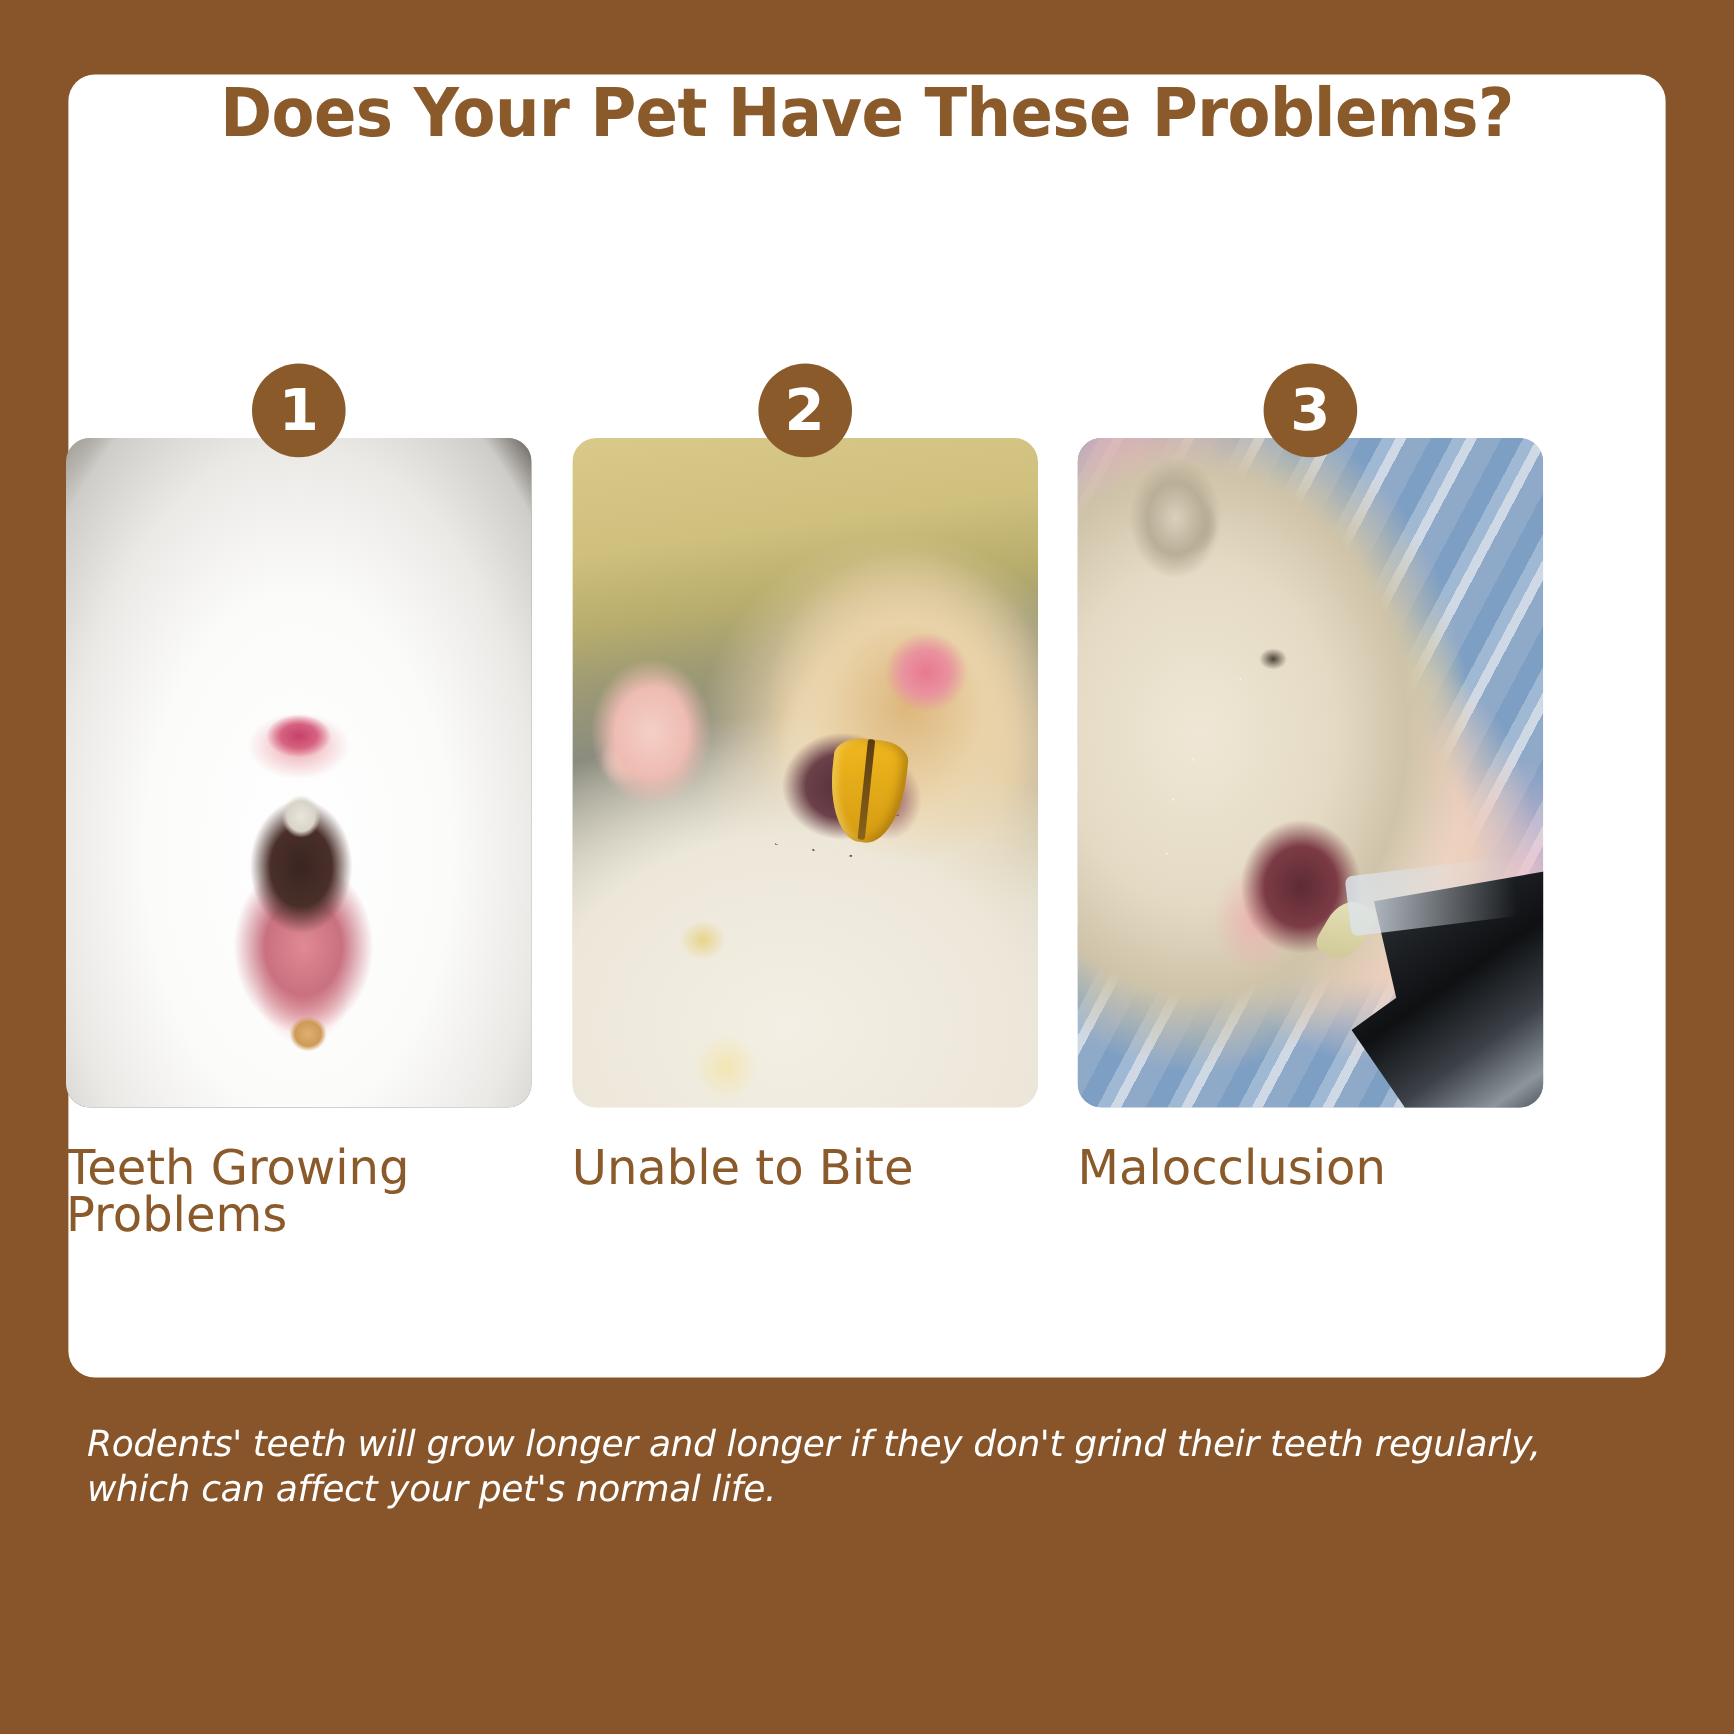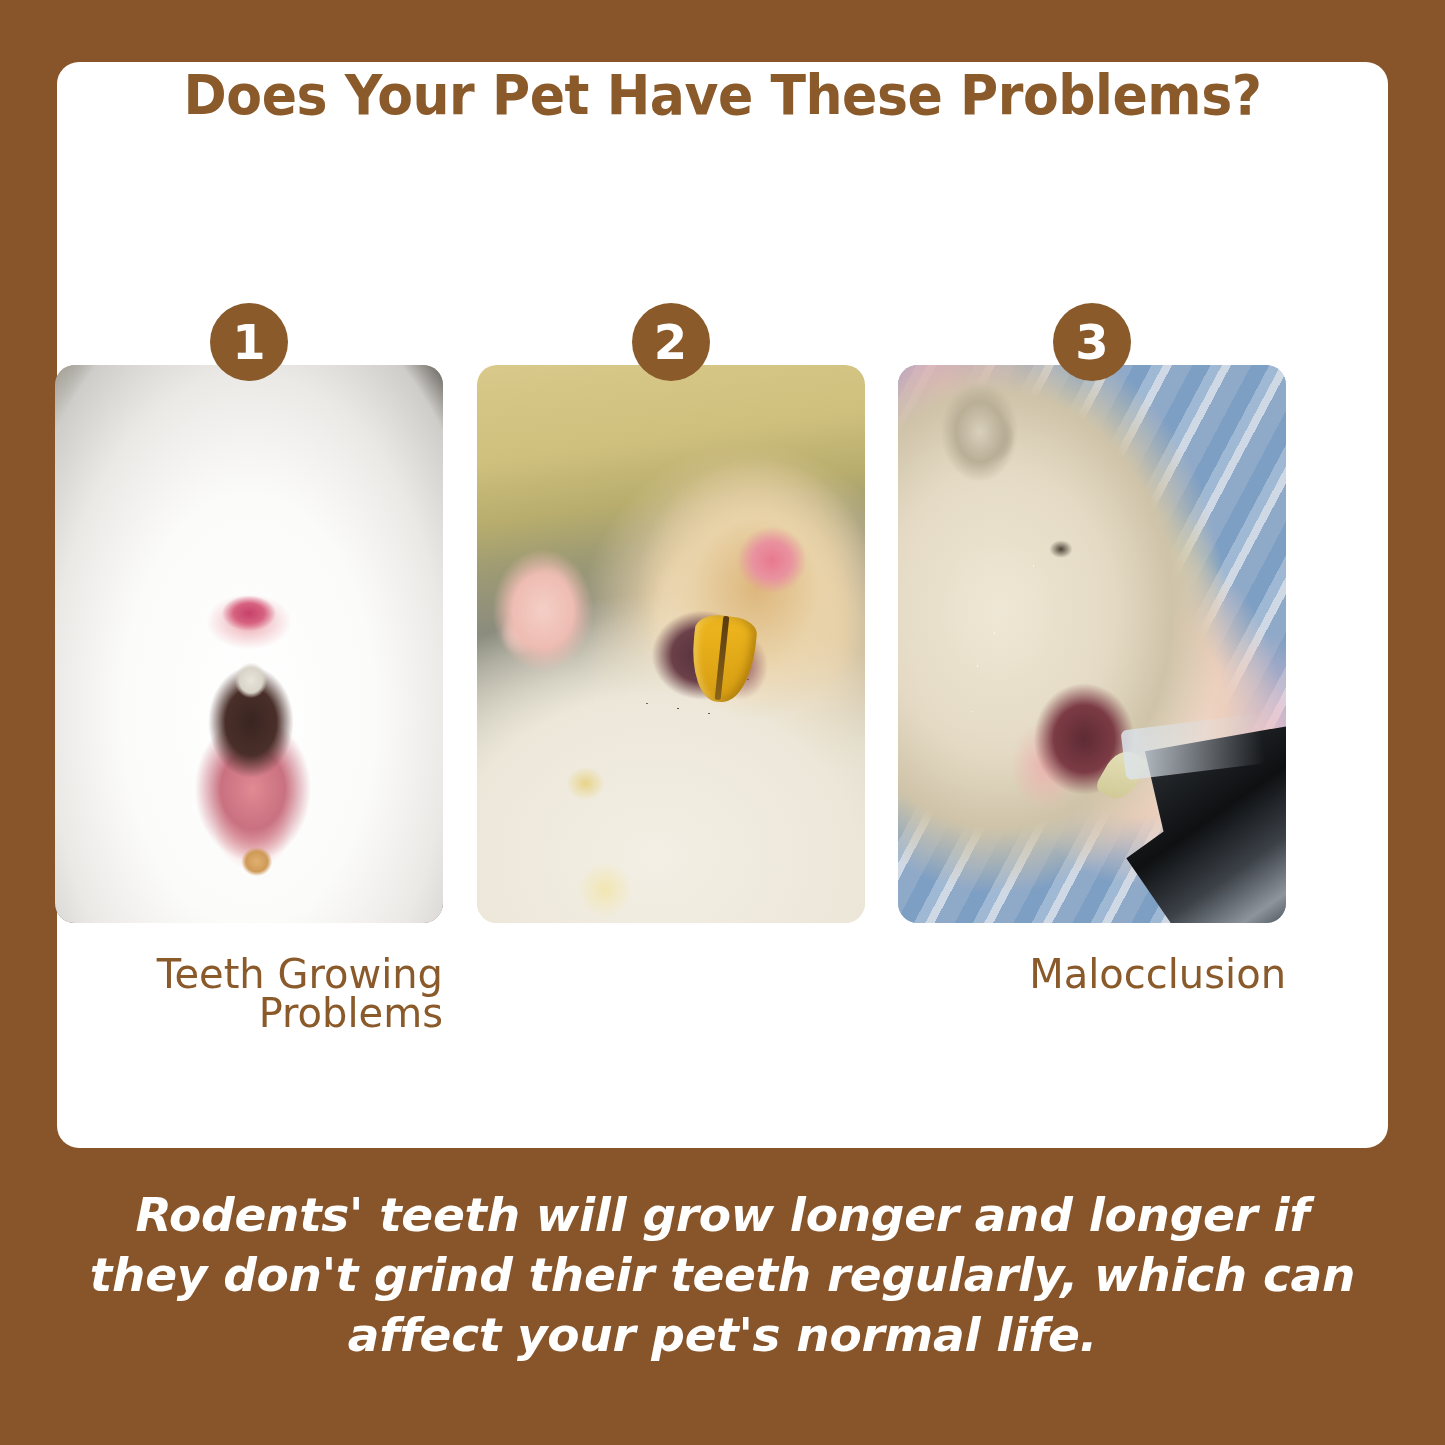--- a/index.html
+++ b/index.html
@@ -259,41 +259,41 @@
       linear-gradient(58deg, rgba(255,255,255,.8) 0 1.3px, rgba(255,255,255,0) 1.3px) 38% 54%/ 180px 2px no-repeat,
       linear-gradient(44deg, rgba(255,255,255,.7) 0 1.3px, rgba(255,255,255,0) 1.3px) 34% 62%/ 170px 2px no-repeat,
       linear-gradient(70deg, rgba(255,255,255,.7) 0 1.3px, rgba(255,255,255,0) 1.3px) 46% 48%/ 180px 2px no-repeat,
       linear-gradient(100deg, rgba(255,255,255,.6) 0 1.3px, rgba(255,255,255,0) 1.3px) 62% 36%/ 170px 2px no-repeat;
   }
 
   
   .caption {
     margin-top: 32px;
     width: 100%;
-    text-align: right;
+    text-align: left;
     color: #8a5a2b;
     font-family: "DejaVu Sans", sans-serif;
     font-size: 40px;
     line-height: 0.98;
     font-weight: normal;
   }
 
   
   .footer-note {
     position: absolute;
     left: 50%;
     transform: translateX(-50%);
     top: 1185px;
     width: 1300px;
-    text-align: center;
+    text-align: left;
     color: #ffffff;
     font-family: "DejaVu Sans", sans-serif;
-    font-weight: bold;
+    font-weight: normal;
     font-style: italic;
-    font-size: 47px;
+    font-size: 30px;
     line-height: 1.28;
     letter-spacing: -0.3px;
   }
 </style>
 </head>
 <body>
 
 <div class="card"></div>
 
 <div class="headline">Does Your Pet Have These Problems?</div>
@@ -323,20 +323,23 @@
       <div class="layer p2-body"></div>
       <div class="layer p2-head"></div>
       <div class="layer p2-whiskers"></div>
       <div class="layer p2-paw"></div>
       <div class="layer p2-nose"></div>
       <div class="layer p2-mouthdark"></div>
       <div class="p2-teeth"></div>
       <div class="p2-teeth-gap"></div>
       <div class="layer p2-food"></div>
     </div>
+    <div class="caption">
+      <div>Unable to Bite</div>
+    </div>
   </div>
 
   <div class="panel">
     <div class="badge">3</div>
     <div class="photo">
       <div class="layer p3-bg"></div>
       <div class="layer p3-bg-warm"></div>
       <div class="layer p3-head"></div>
       <div class="layer p3-ear"></div>
       <div class="layer p3-eye"></div>

